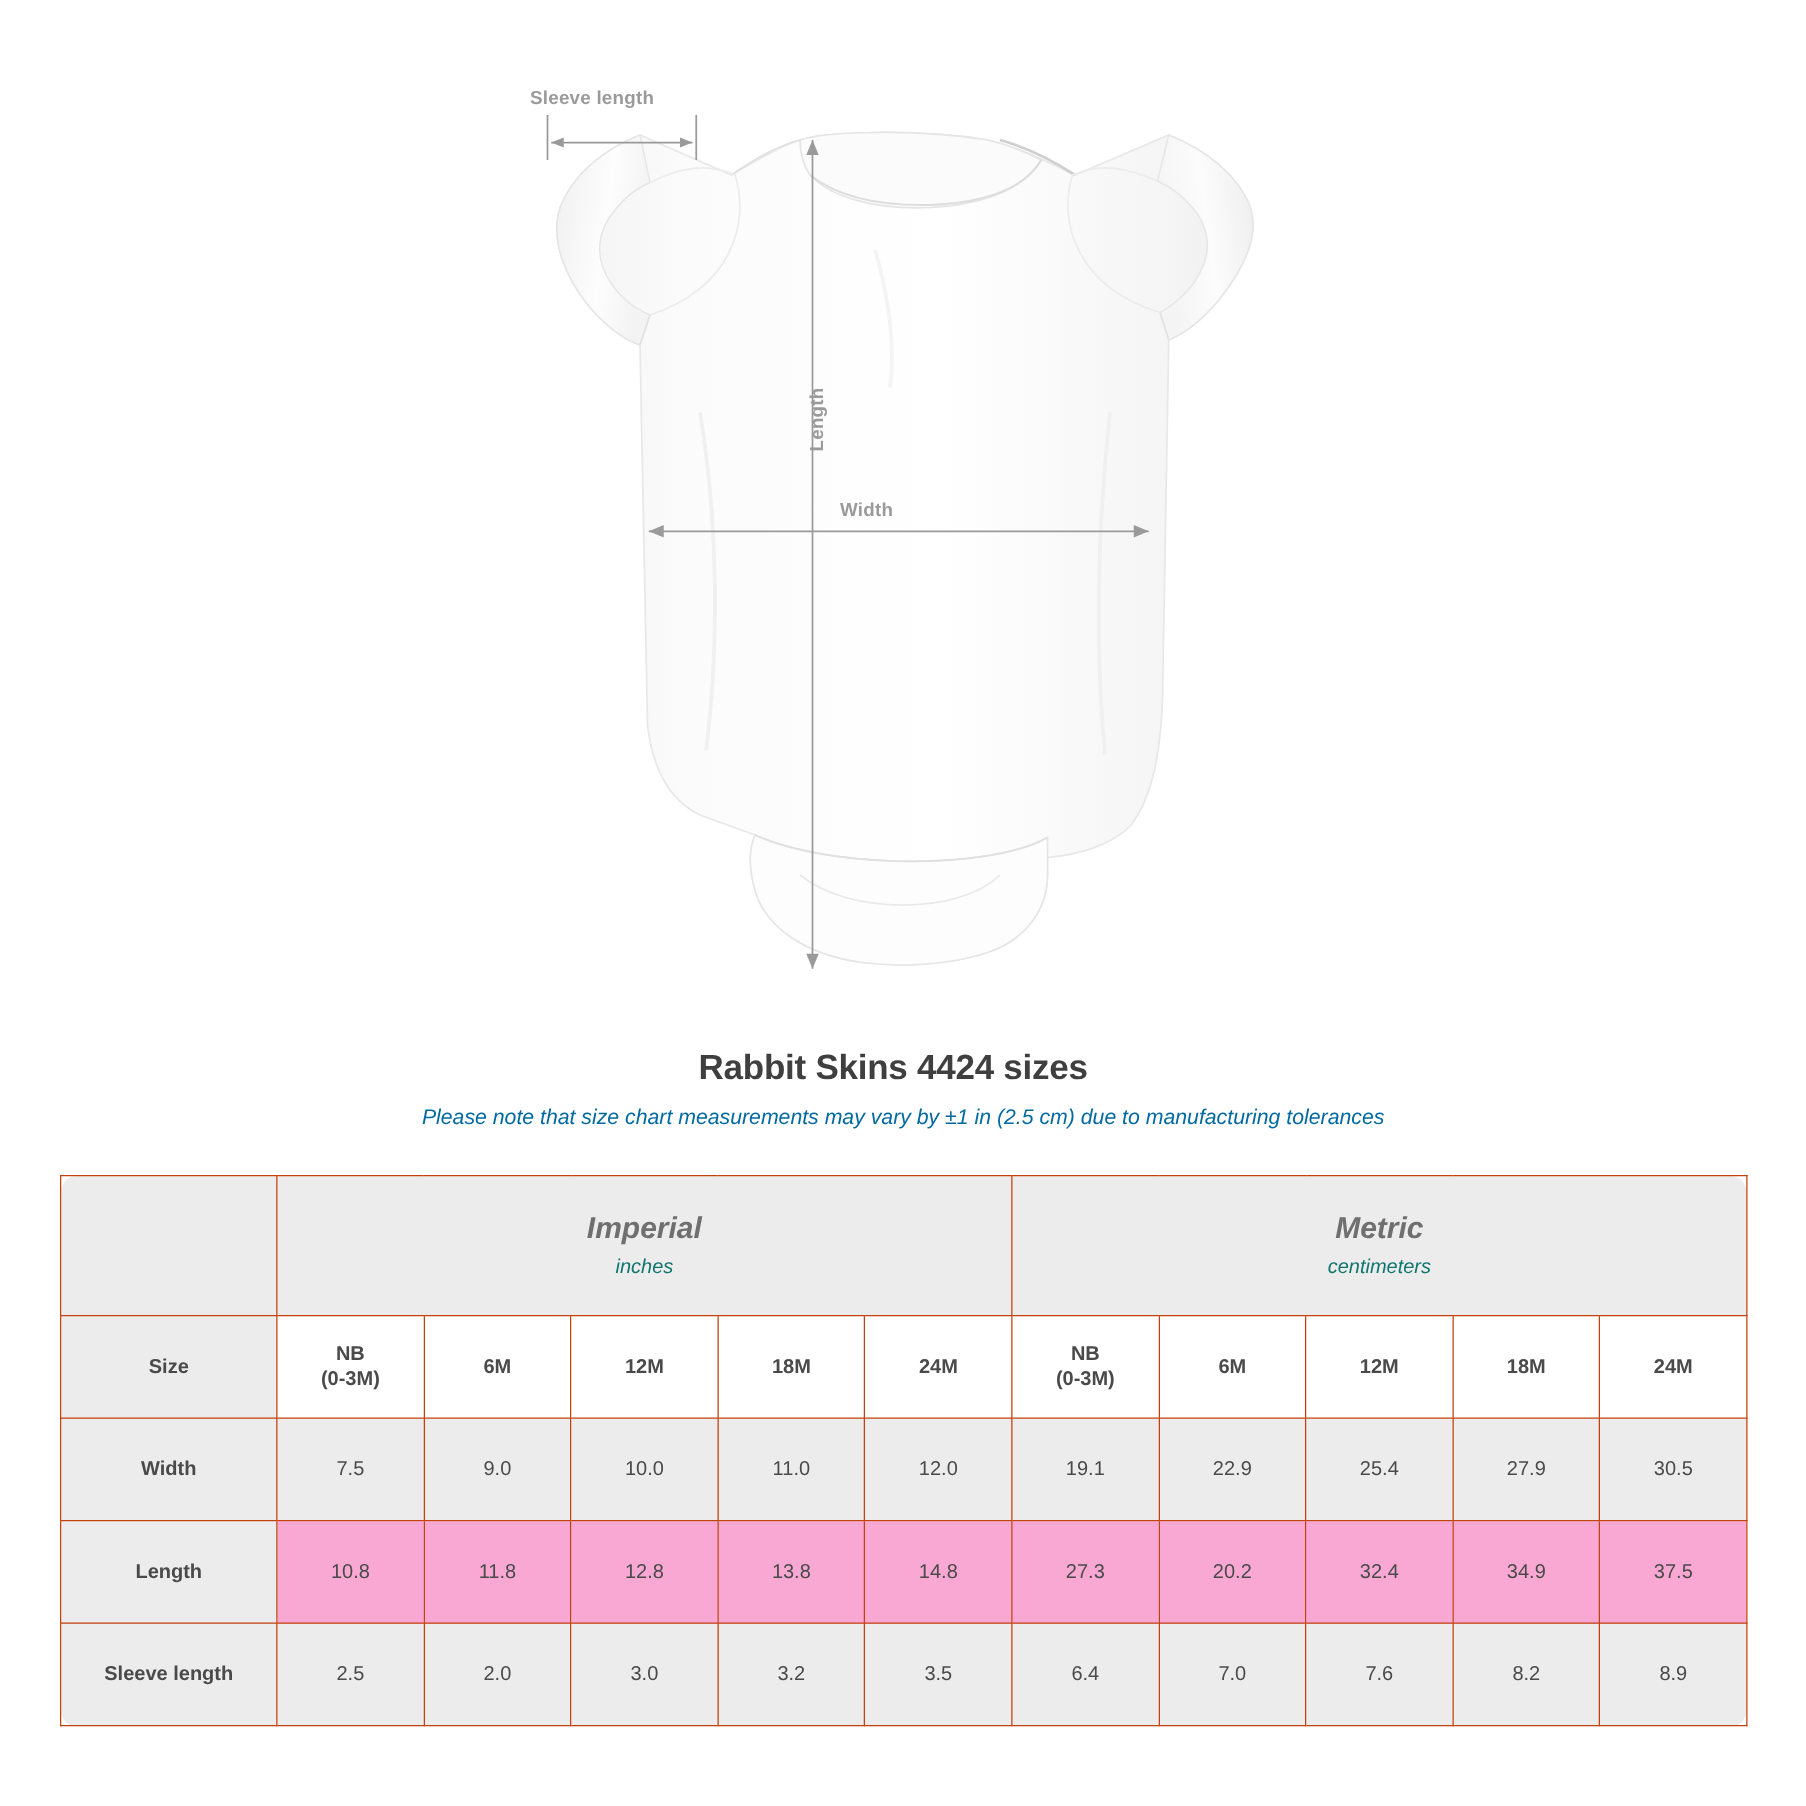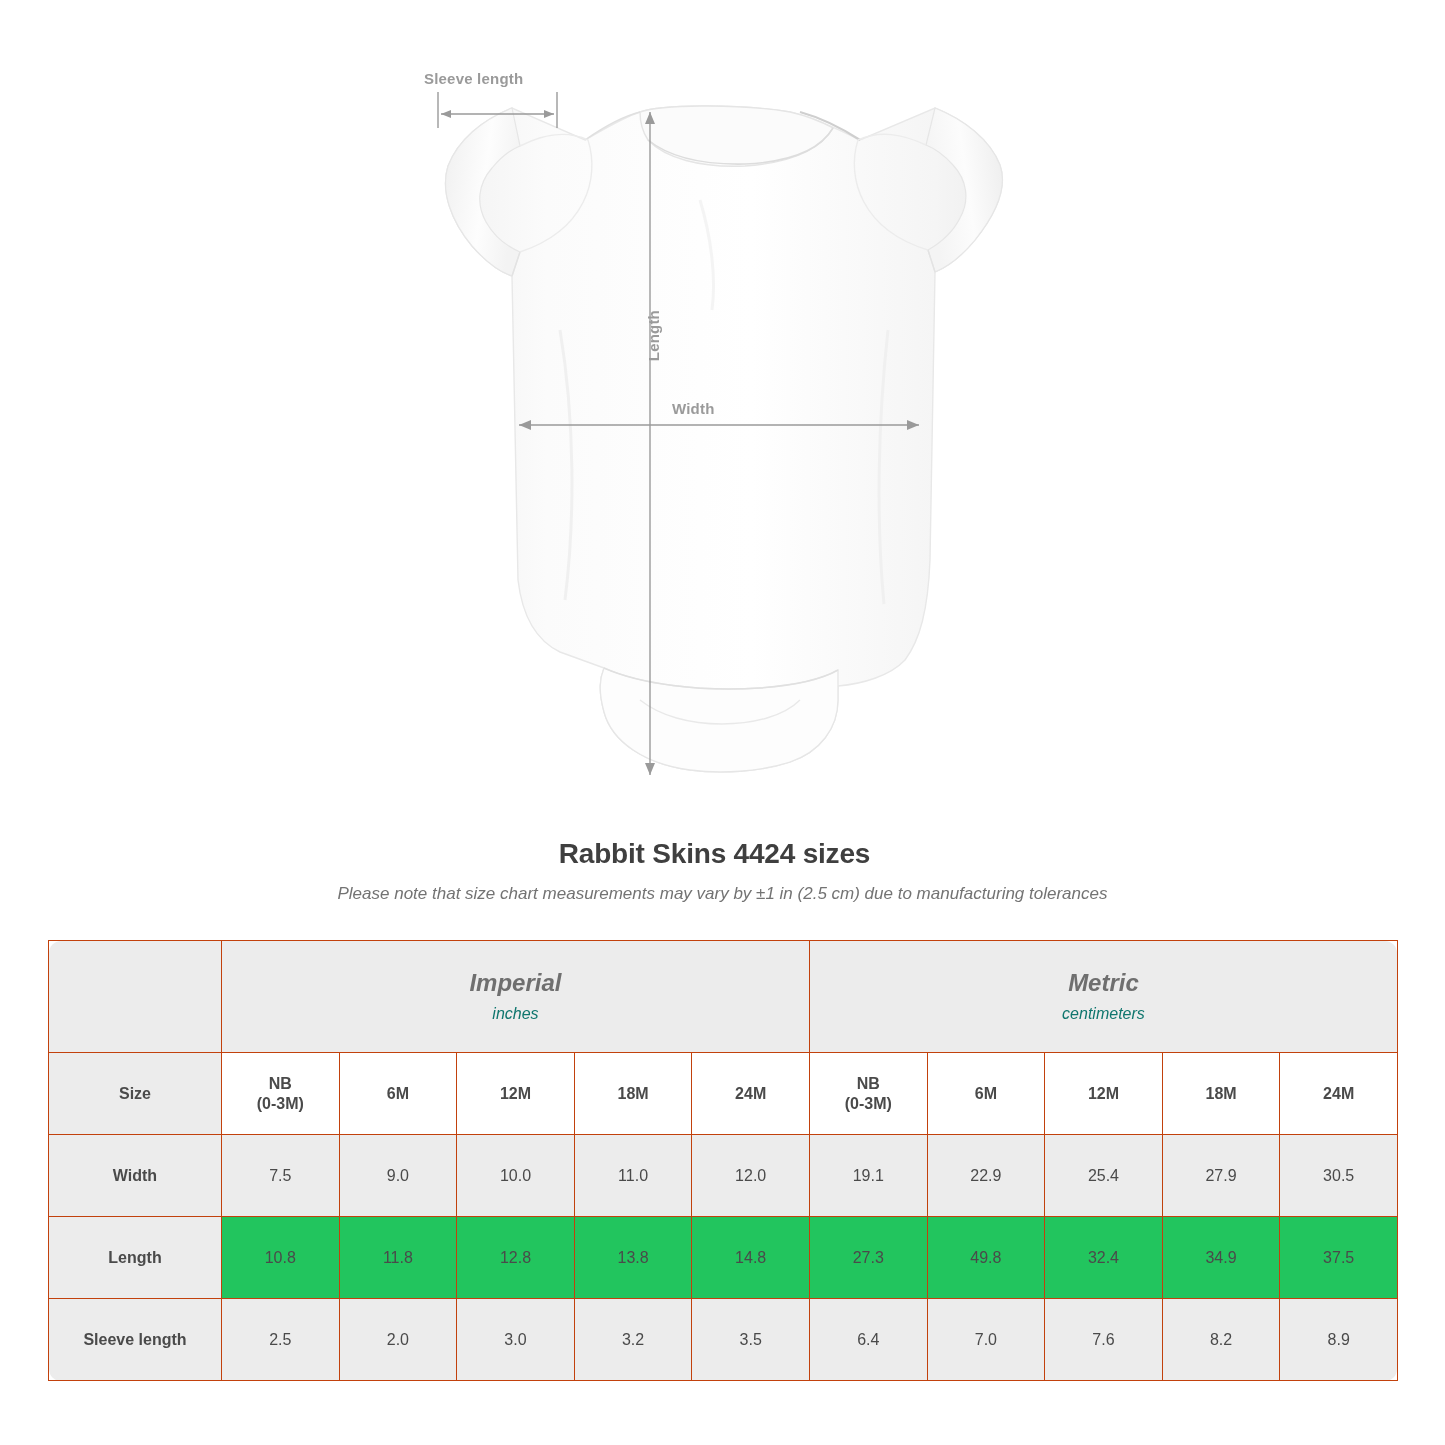--- a/index.html
+++ b/index.html
@@ -63,21 +63,21 @@
   .chart-title {
     font-size: 28px;
     font-weight: bold;
     color: #3f3f3f;
     margin: 0 16px 14px 0;
     letter-spacing: -0.2px;
   }
   .chart-note {
     font-size: 17px;
     font-style: italic;
-    color: #737373;
+    color: #0369a1;
     margin: 0;
   }
 
   
   .table-wrap {
     margin: 36px 48px 0 48px;
   }
   table.size-table {
     width: 1349px;
     border-collapse: collapse;
@@ -127,21 +127,21 @@
     line-height: 1.25;
   }
   .size-row td.label-cell {
     background: #ececec;
   }
 
   .data-row td {
     height: 82px;
   }
   .data-row.shaded td { background: #ececec; }
-  .data-row.plain td  { background: #22c55e; }
+  .data-row.plain td  { background: #f9a8d4; }
   .data-row td.label-cell {
     background: #ececec;
     font-weight: bold;
   }
   .data-row.last td.label-cell { border-bottom-left-radius: 12px; }
   .data-row.last td.last-col  { border-bottom-right-radius: 12px; }
 
   col.label-col { width: 173px; }
   col.data-col  { width: 117.6px; }
 </style>
@@ -342,21 +342,21 @@
       </tr>
 
       <tr class="data-row plain">
         <td class="label-cell">Length</td>
         <td>10.8</td>
         <td>11.8</td>
         <td>12.8</td>
         <td>13.8</td>
         <td>14.8</td>
         <td>27.3</td>
-        <td>49.8</td>
+        <td>20.2</td>
         <td>32.4</td>
         <td>34.9</td>
         <td class="last-col">37.5</td>
       </tr>
 
       <tr class="data-row shaded last">
         <td class="label-cell">Sleeve length</td>
         <td>2.5</td>
         <td>2.0</td>
         <td>3.0</td>

